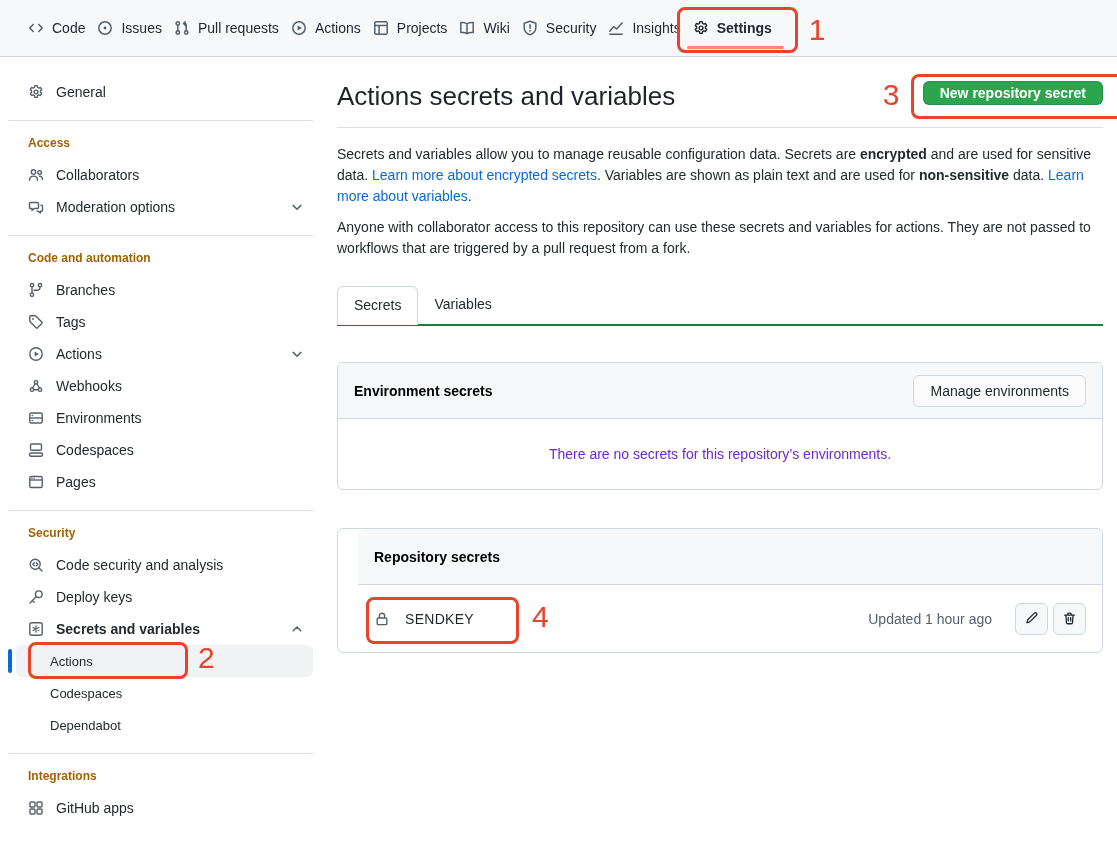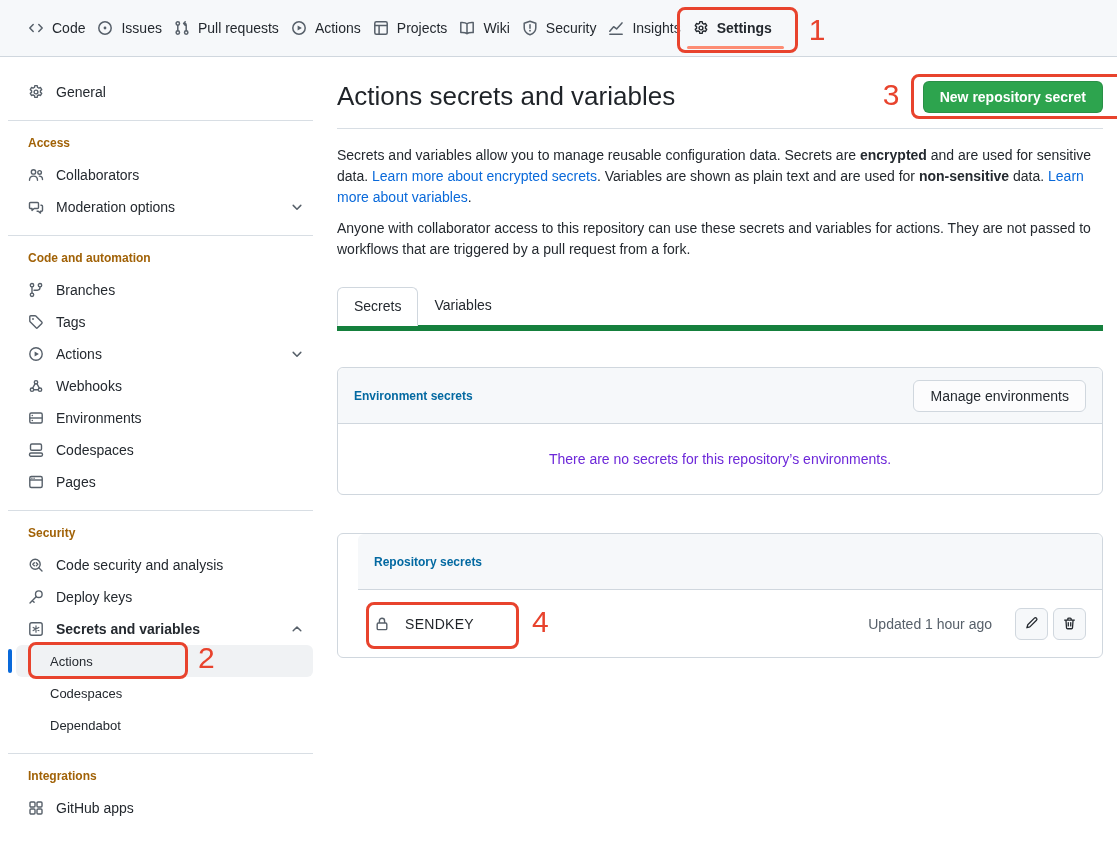--- a/index.html
+++ b/index.html
@@ -41,40 +41,40 @@
     border-radius: 2px; background: #0969da;
   }
 
   
   .main { position: absolute; left: 337px; top: 80px; width: 766px; }
   .title-row { display: flex; justify-content: space-between; align-items: flex-start; }
   .page-title { font-size: 26px; font-weight: 400; line-height: 32px; color: #1f2328; }
   .btn-green {
     background: #2da44e; color: #fff; font-size: 14px; font-weight: 600;
     border: 1px solid rgba(27,31,36,0.15); border-radius: 6px;
-    height: 32px; padding: 0 16px; display: inline-flex; align-items: center; cursor: pointer;
+    height: 24px; padding: 0 16px; display: inline-flex; align-items: center; cursor: pointer;
     font-family: inherit; margin-top: 1px;
   }
   .title-divider { border: none; border-top: 1px solid #d8dee4; margin-top: 15px; }
   .intro { font-size: 14px; line-height: 21px; margin-top: 16px; color: #24292f; }
   .intro .b { font-weight: 700; }
   .intro a.link { color: #0969da; text-decoration: none; cursor: pointer; }
   .p2 { margin-top: 10px; }
 
-  .tabs { margin-top: 27px; display: flex; border-bottom: 6px solid #15803d; }
+  .tabs { margin-top: 27px; display: flex; border-bottom: 2px solid #15803d; }
   .tab { padding: 8px 16px; font-size: 14px; line-height: 21px; color: #24292f; cursor: pointer; }
   .tab.active { background: #fff; border: 1px solid #d0d7de; border-bottom: 1px solid #fff; border-radius: 6px 6px 0 0; margin-bottom: -1px; }
 
   .box { margin-top: 36px; border: 1px solid #d0d7de; border-radius: 6px; background: #fff; }
   .box + .box { margin-top: 38px; padding-left: 20px; }
   .box-header {
     background: #f6f8fa; border-bottom: 1px solid #d0d7de; border-radius: 6px 6px 0 0;
     padding: 0 16px; height: 56px; display: flex; align-items: center; justify-content: space-between;
   }
-  .box-title { font-size: 12px; font-weight: 700; color: #0369a1; }
+  .box-title { font-size: 14px; font-weight: 700; color: #000000; }
   .btn-default {
     background: #fcfcfd; border: 1px solid #d0d7de; border-radius: 6px;
     height: 32px; padding: 0 16px; font-size: 14px; font-weight: 500; color: #24292f;
     display: inline-flex; align-items: center; cursor: pointer; font-family: inherit;
   }
   .box-empty { padding: 27px 16px; text-align: center; font-size: 14px; color: #6d28d9; }
 
   .secret-row { display: flex; align-items: center; padding: 0 16px; height: 67px; }
   .secret-name { position: relative; display: flex; align-items: center; gap: 15px; font-size: 14px; color: #1f2328; letter-spacing: 0.3px; }
   .secret-name svg { color: #57606a; display:block; }

